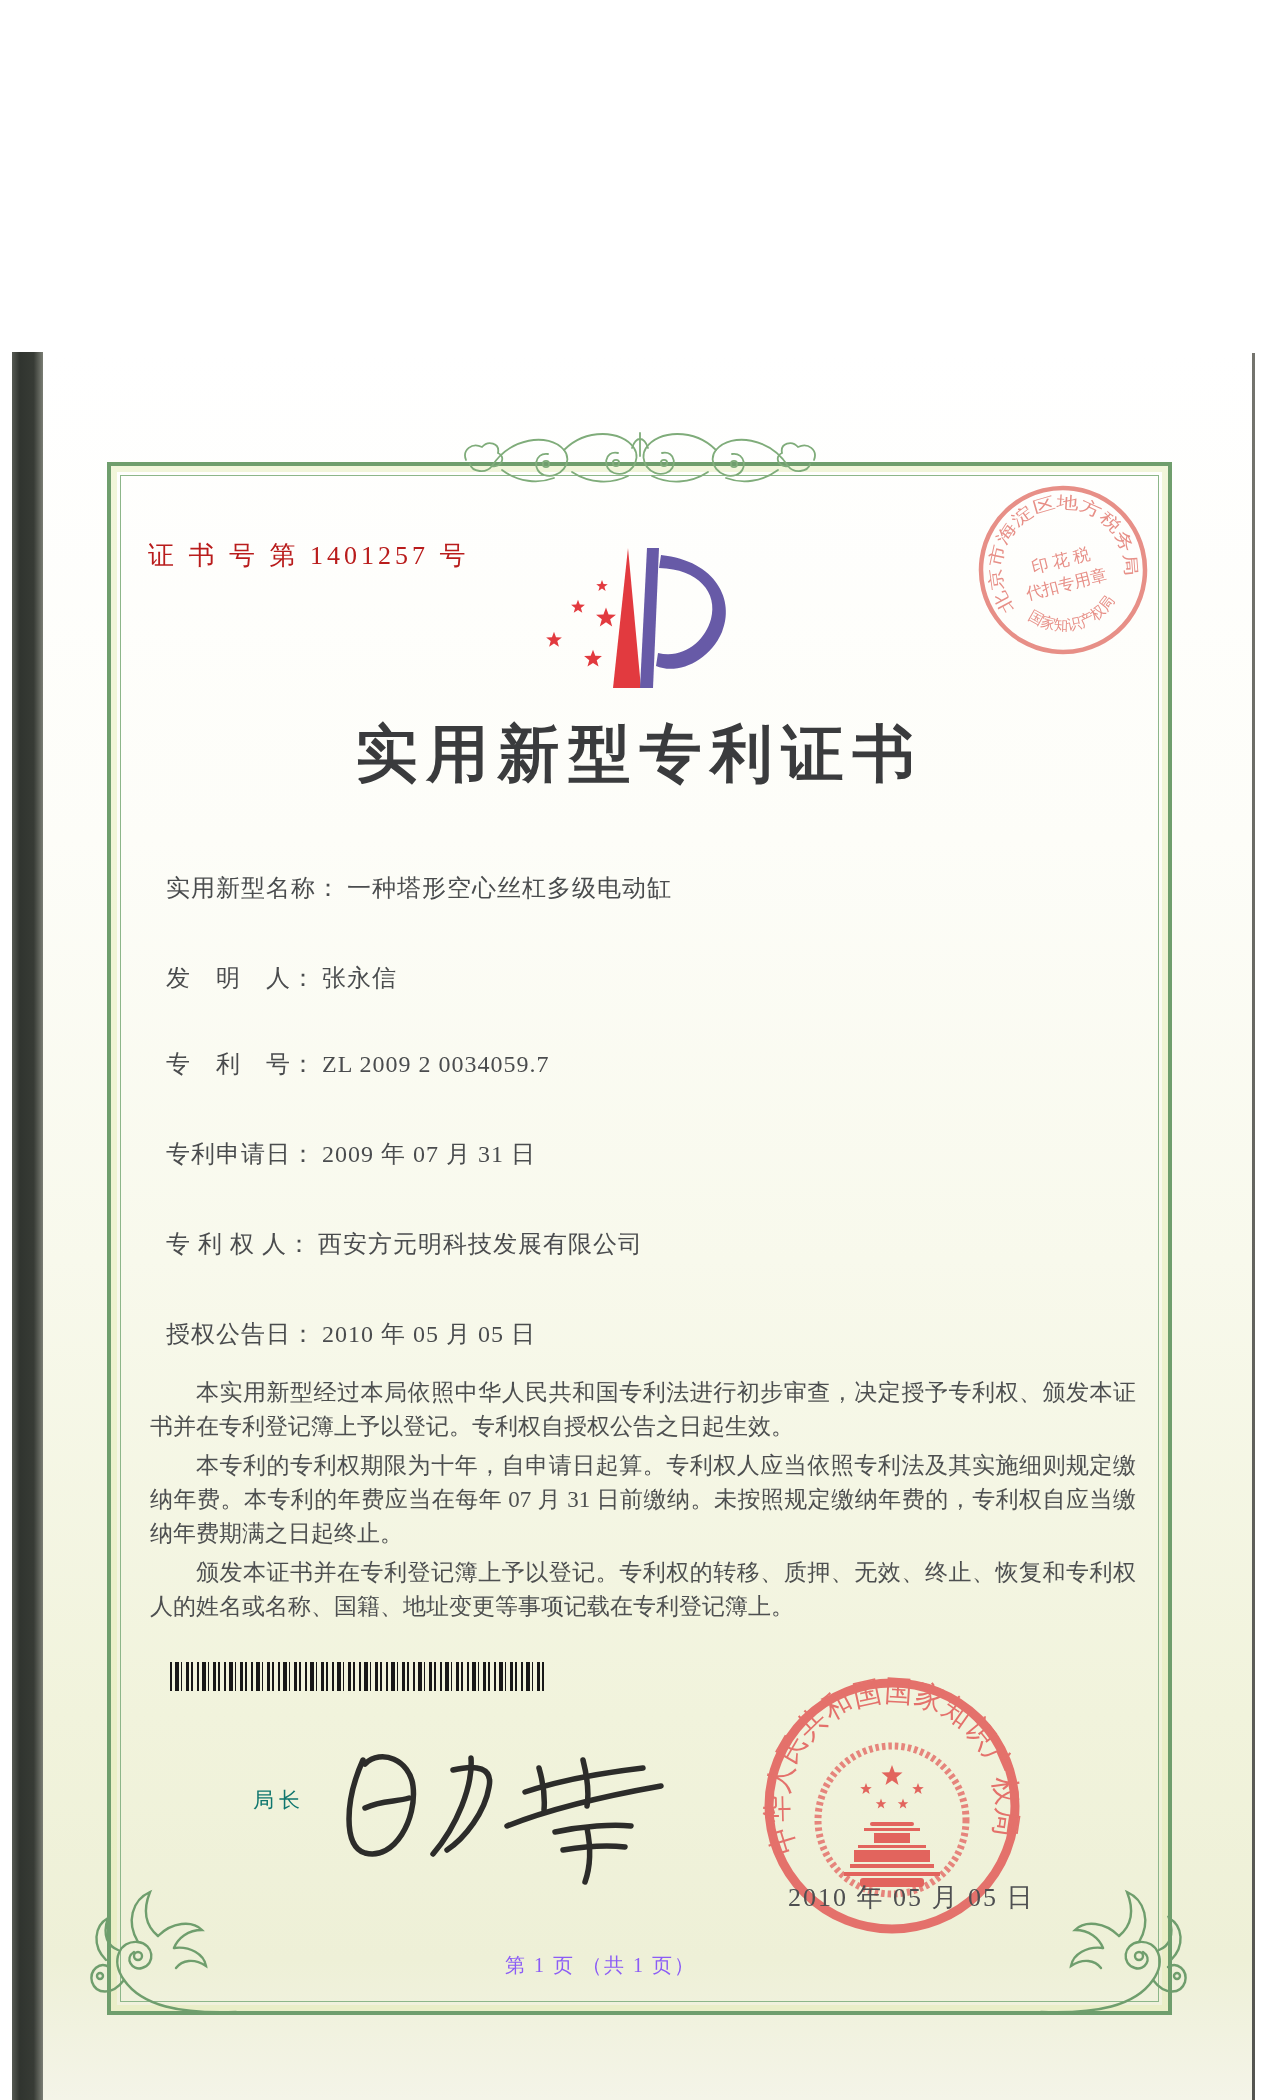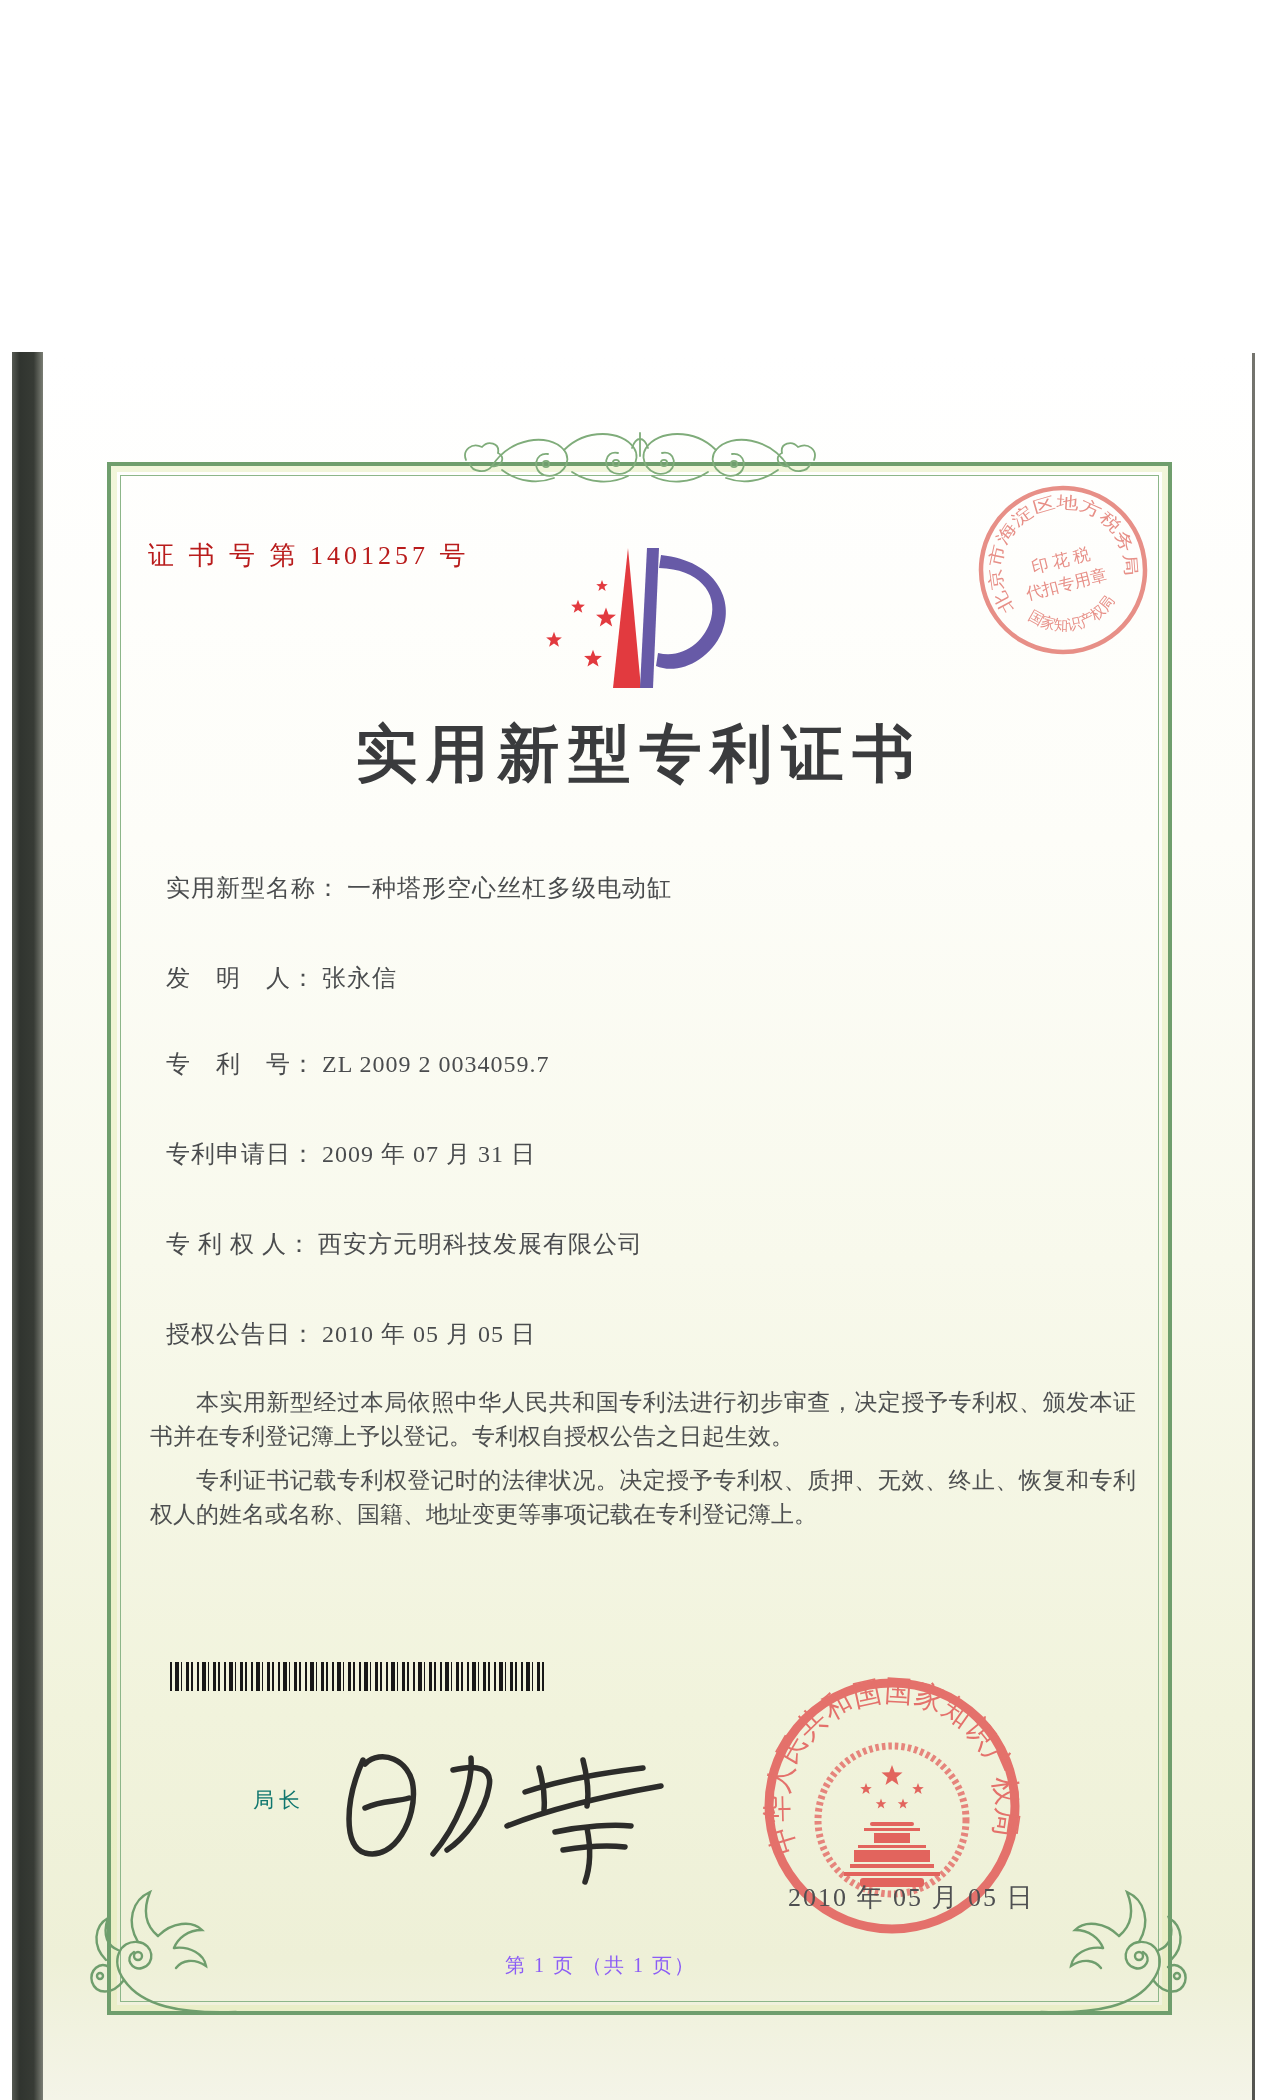--- a/index.html
+++ b/index.html
@@ -18,21 +18,21 @@
          border:4px solid #6f9e6d;box-shadow:inset 0 0 0 6px rgba(226,236,176,.45);}
   .frame-inner{left:120px;top:475px;width:1039px;height:1527px;box-sizing:border-box;
          border:1px solid #8cb689;}
   .cert-no{left:148px;top:538px;font-size:26px;letter-spacing:4px;color:#b91c1c;}
   .title{left:107px;top:712px;width:1065px;text-align:center;font-size:62px;font-weight:600;
          letter-spacing:9px;color:#3a3b3d;}
   .field{left:166px;font-size:24px;color:#4a4c4e;letter-spacing:1px;white-space:nowrap;}
   .field .val{margin-left:6px;}
   .body-text{left:150px;top:1376px;width:986px;font-size:23px;line-height:34px;
          color:#4d4f50;text-align:justify;}
-  .body-text p{margin:10px 0 5px 0;text-indent:2em;}
+  .body-text p{margin:0 0 5px 0;text-indent:2em;}
   .barcode{left:170px;top:1662px;width:376px;height:29px;
          background:repeating-linear-gradient(90deg,
            #181818 0 2px,transparent 2px 5px,#181818 5px 9px,transparent 9px 11px,
            #181818 11px 12px,transparent 12px 16px,#181818 16px 19px,transparent 19px 21px,
            #181818 21px 23px,transparent 23px 27px);}
   .director-label{left:253px;top:1786px;font-size:21px;letter-spacing:5px;color:#0f766e;}
   .signature-svg{left:325px;top:1740px;}
   .seal-svg{left:760px;top:1674px;}
   .issue-date{left:788px;top:1880px;font-size:26px;letter-spacing:2px;color:#4e4f51;z-index:6;}
   .footer{left:505px;top:1952px;font-size:20px;letter-spacing:2px;color:#8b5cf6;}
@@ -128,21 +128,22 @@
   </div>
   <div class="abs field" style="top:1228px">
     <span>专 利 权 人：</span><span class="val">西安方元明科技发展有限公司</span>
   </div>
   <div class="abs field" style="top:1318px">
     <span>授权公告日：</span><span class="val">2010 年 05 月 05 日</span>
   </div>
 
   <div class="abs body-text">
     <p>本实用新型经过本局依照中华人民共和国专利法进行初步审查，决定授予专利权、颁发本证书并在专利登记簿上予以登记。专利权自授权公告之日起生效。</p>
-    <p>专利证书记载专利权登记时的法律状况。决定授予专利权、质押、无效、终止、恢复和专利权人的姓名或名称、国籍、地址变更等事项记载在专利登记簿上。</p>
+    <p>本专利的专利权期限为十年，自申请日起算。专利权人应当依照专利法及其实施细则规定缴纳年费。本专利的年费应当在每年 07 月 31 日前缴纳。未按照规定缴纳年费的，专利权自应当缴纳年费期满之日起终止。</p>
+    <p>颁发本证书并在专利登记簿上予以登记。专利权的转移、质押、无效、终止、恢复和专利权人的姓名或名称、国籍、地址变更等事项记载在专利登记簿上。</p>
   </div>
 
   <div class="abs barcode"></div>
 
   <div class="abs director-label">局长</div>
   <svg class="abs signature-svg" width="350" height="150" viewBox="0 0 350 150">
     <g stroke="#2c2c2a" stroke-width="5.5" fill="none" stroke-linecap="round" stroke-linejoin="round">
       <path d="M38,20 C20,60 18,106 40,113 C70,121 92,78 88,46 C85,20 56,8 40,24"></path>
       <path d="M40,68 C56,60 72,62 84,58"></path>
       <path d="M128,30 C152,24 168,28 164,47 C160,72 140,98 122,110"></path>

